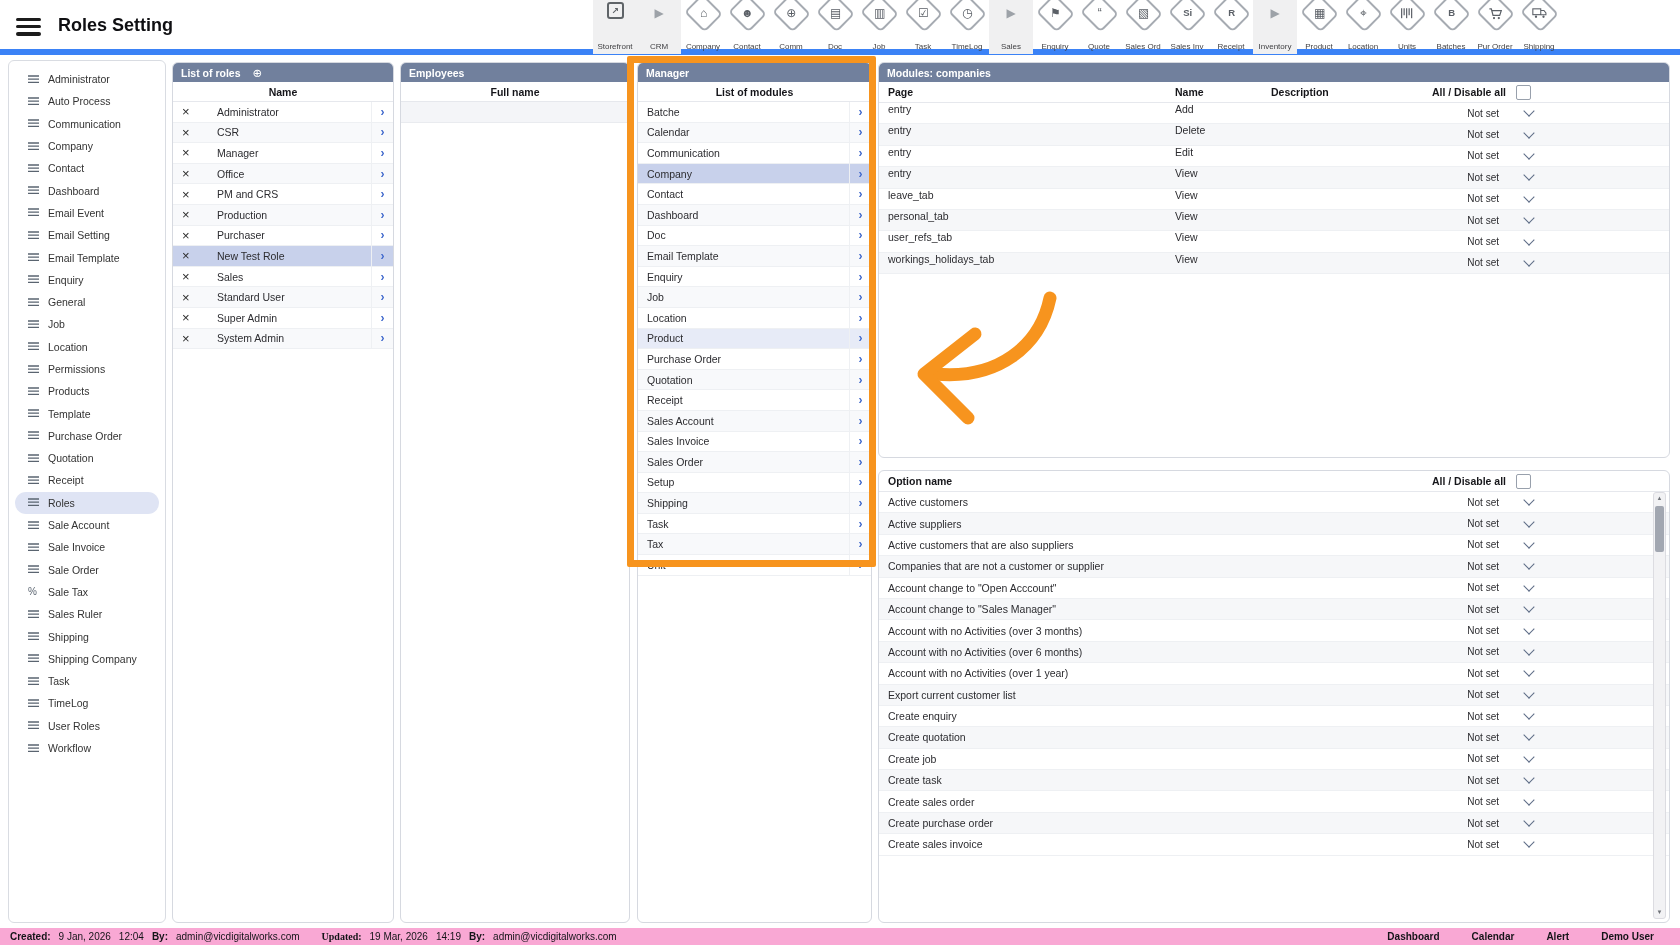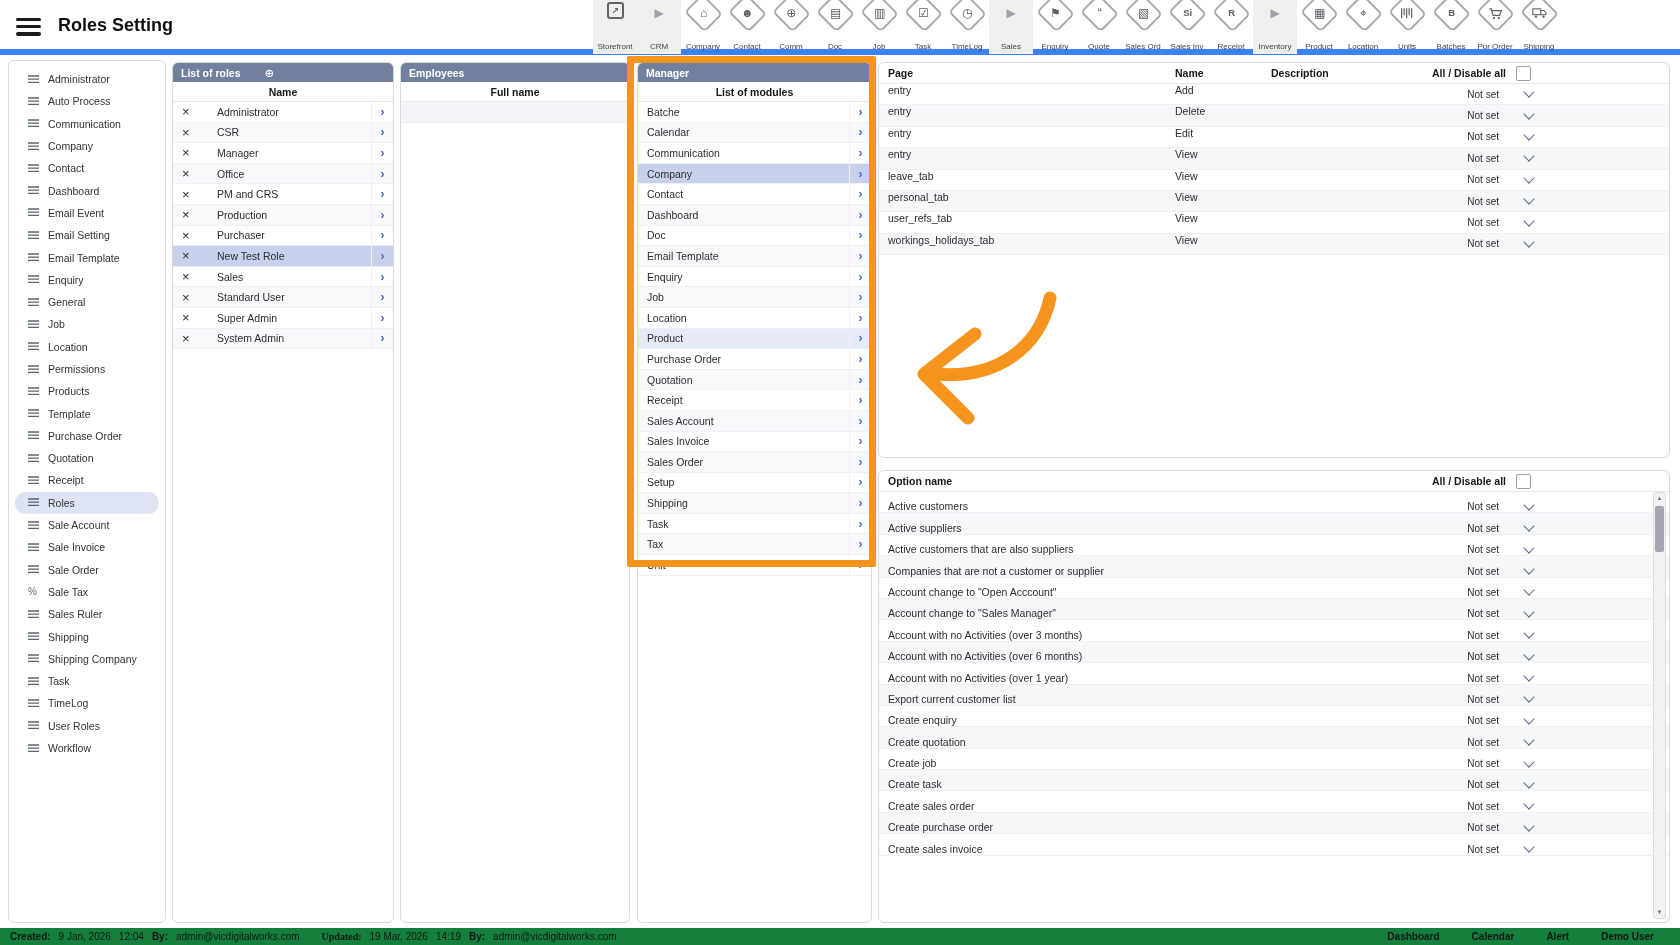--- a/index.html
+++ b/index.html
@@ -26,21 +26,21 @@
   .sb-item.sel{background:#dfe4f4;}
   .sb-ic{width:13px;display:flex;align-items:center;}
   .pct{font-size:10px;color:#5a6470;}
   
   .panel{position:absolute;background:#fff;border:1px solid #d6d9e0;border-radius:6px;box-sizing:border-box;overflow:hidden;}
   .roles-panel{left:172px;top:62px;width:222px;height:861px;}
   .emp-panel{left:400px;top:62px;width:230px;height:861px;}
   .mgr-panel{left:637px;top:62px;width:235px;height:861px;}
   .pages-panel{left:878px;top:62px;width:792px;height:396px;}
   .opt-panel{left:878px;top:470px;width:792px;height:453px;}
-  .panel-header{height:19px;background:#71809D;display:flex;align-items:center;gap:24px;padding:0 8px;font-size:10.5px;font-weight:bold;color:#fff;}
+  .panel-header{height:19px;background:#71809D;display:flex;align-items:center;gap:12px;padding:0 8px;font-size:10.5px;font-weight:bold;color:#fff;}
   .add-ic{font-size:11.5px;font-weight:normal;cursor:pointer;}
   .col-header{height:19px;display:flex;align-items:center;justify-content:center;font-size:10.5px;font-weight:bold;color:#15151a;border-bottom:1px solid #e6e8ed;}
   .t-row{height:19.6px;display:flex;align-items:center;font-size:10.5px;color:#2c2c30;border-bottom:1px solid #eef0f3;cursor:pointer;}
   .t-row:nth-child(even){background:#f8f9fb;}
   .t-row.sel{background:#c8d1eb;}
   .t-row.hl{background:#e7ebf7;}
   .x-btn{width:26px;padding-left:9px;font-size:13px;color:#2b2b2b;box-sizing:content-box;}
   .role-name{margin-left:9px;}
   .mod-name{padding-left:9px;}
   .chev-col{margin-left:auto;width:21px;align-self:stretch;display:flex;align-items:center;justify-content:center;border-left:1px solid #eef0f3;}
@@ -51,29 +51,29 @@
   .c-page{width:296px;padding-left:9px;box-sizing:border-box;}
   .c-name{width:96px;}
   .c-desc{}
   .all-cell{margin-left:auto;margin-right:138px;display:flex;align-items:center;gap:10px;}
   .checkbox{width:13px;height:13px;border:1px solid #98a0ac;border-radius:2px;background:#fff;cursor:pointer;}
   .pg-row{height:20.4px;display:flex;font-size:10.5px;color:#2c2c30;border-bottom:1px solid #eef0f3;}
   .pg-row:nth-child(even),.opt-row:nth-child(even){background:#f6f7f9;}
   .val-cell{margin-left:auto;margin-right:136px;display:flex;align-items:center;gap:26px;cursor:pointer;}
   .notset{font-size:10px;color:#2c2c30;}
   .chev-d{width:7px;height:7px;border-right:1.6px solid #5d6c86;border-bottom:1.6px solid #5d6c86;transform:rotate(45deg);margin-top:-4px;}
-  .opt-row{height:20.4px;display:flex;align-items:flex-end;font-size:10.5px;color:#2c2c30;border-bottom:1px solid #eef0f3;}
+  .opt-row{height:20.4px;display:flex;align-items:center;font-size:10.5px;color:#2c2c30;border-bottom:1px solid #eef0f3;}
   .opt-name{padding-left:9px;}
   
   .vscroll{position:absolute;right:3px;top:21px;bottom:3px;width:13px;background:#f2f2f4;border:1px solid #dcdce1;border-radius:3px;display:flex;flex-direction:column;align-items:center;box-sizing:border-box;}
   .sc-up,.sc-down{font-size:6px;color:#707379;line-height:11px;cursor:pointer;}
   .sc-down{margin-top:auto;}
   .sc-thumb{width:9px;height:46px;background:#a2a7b1;border-radius:2px;margin-top:2px;cursor:grab;}
   
-  .statusbar{position:absolute;left:0;bottom:0;width:1680px;height:17px;background:#15803d;display:flex;align-items:center;font-size:10px;color:#141418;padding:0 10px;box-sizing:border-box;}
+  .statusbar{position:absolute;left:0;bottom:0;width:1680px;height:17px;background:#f9a8d4;display:flex;align-items:center;font-size:10px;color:#141418;padding:0 10px;box-sizing:border-box;}
   .sb-left{display:flex;gap:8px;align-items:center;white-space:nowrap;}
   .sb-left .b{font-weight:bold;}
   .sb-left .gappre{margin-left:14px;font-family:Liberation Serif, serif;}
   .sb-right{margin-left:auto;display:flex;}
   .sb-right-item{padding:0 16px;font-weight:bold;cursor:pointer;}
   
   .annot-rect{position:absolute;left:627px;top:56px;width:249px;height:511px;border:7px solid #F7941E;border-radius:2px;box-sizing:border-box;z-index:40;pointer-events:none;}
   .annot-arrow{position:absolute;left:880px;top:268px;width:195px;height:160px;z-index:40;pointer-events:none;}
 </style>
 </head>
@@ -723,20 +723,23 @@
       <div class="t-row">
         <span class="mod-name">Unit</span>
         <span class="chev-col">
           <span class="chev-r">›</span>
         </span>
       </div>
     </div>
 </div>
 
 <div class="panel pages-panel">
+  <div class="panel-header">
+    <span>Modules: companies</span>
+  </div>
   <div class="ph-row">
     <span class="c-page">Page</span>
     <span class="c-name">Name</span>
     <span class="c-desc">Description</span>
     <span class="all-cell">
       <span>All / Disable all</span>
       <span class="checkbox"></span>
     </span>
   </div>
   <div>

